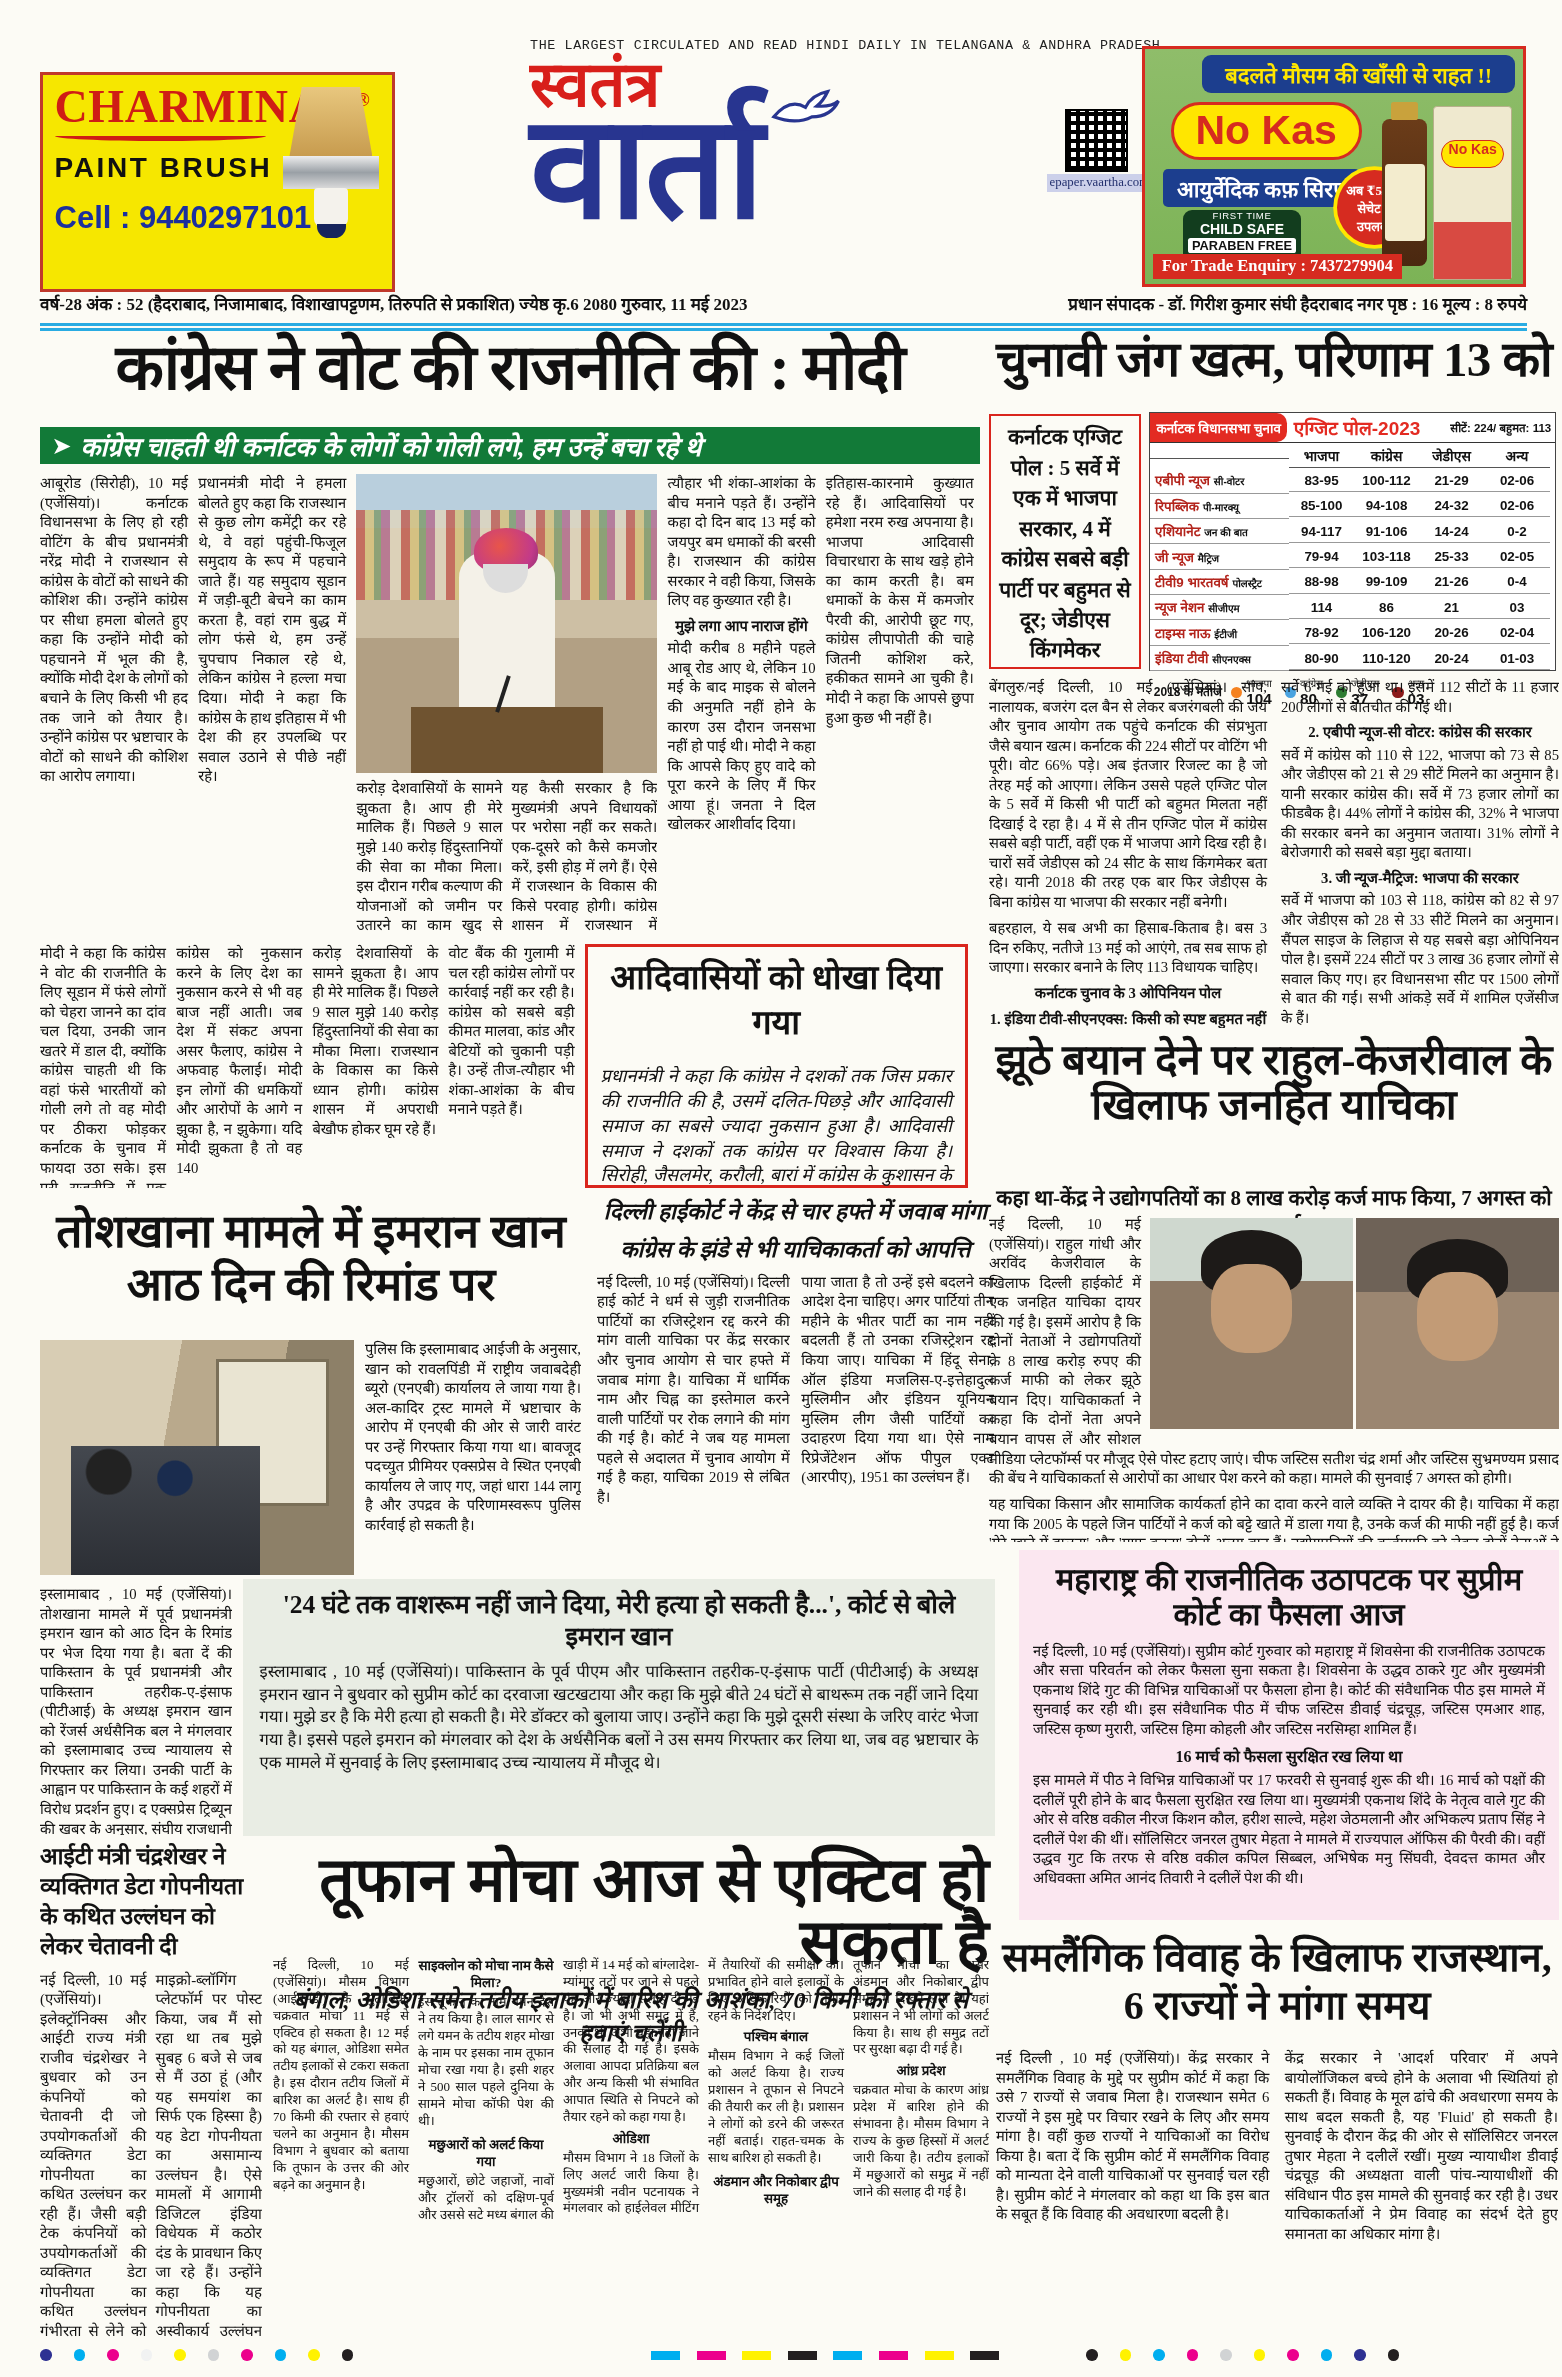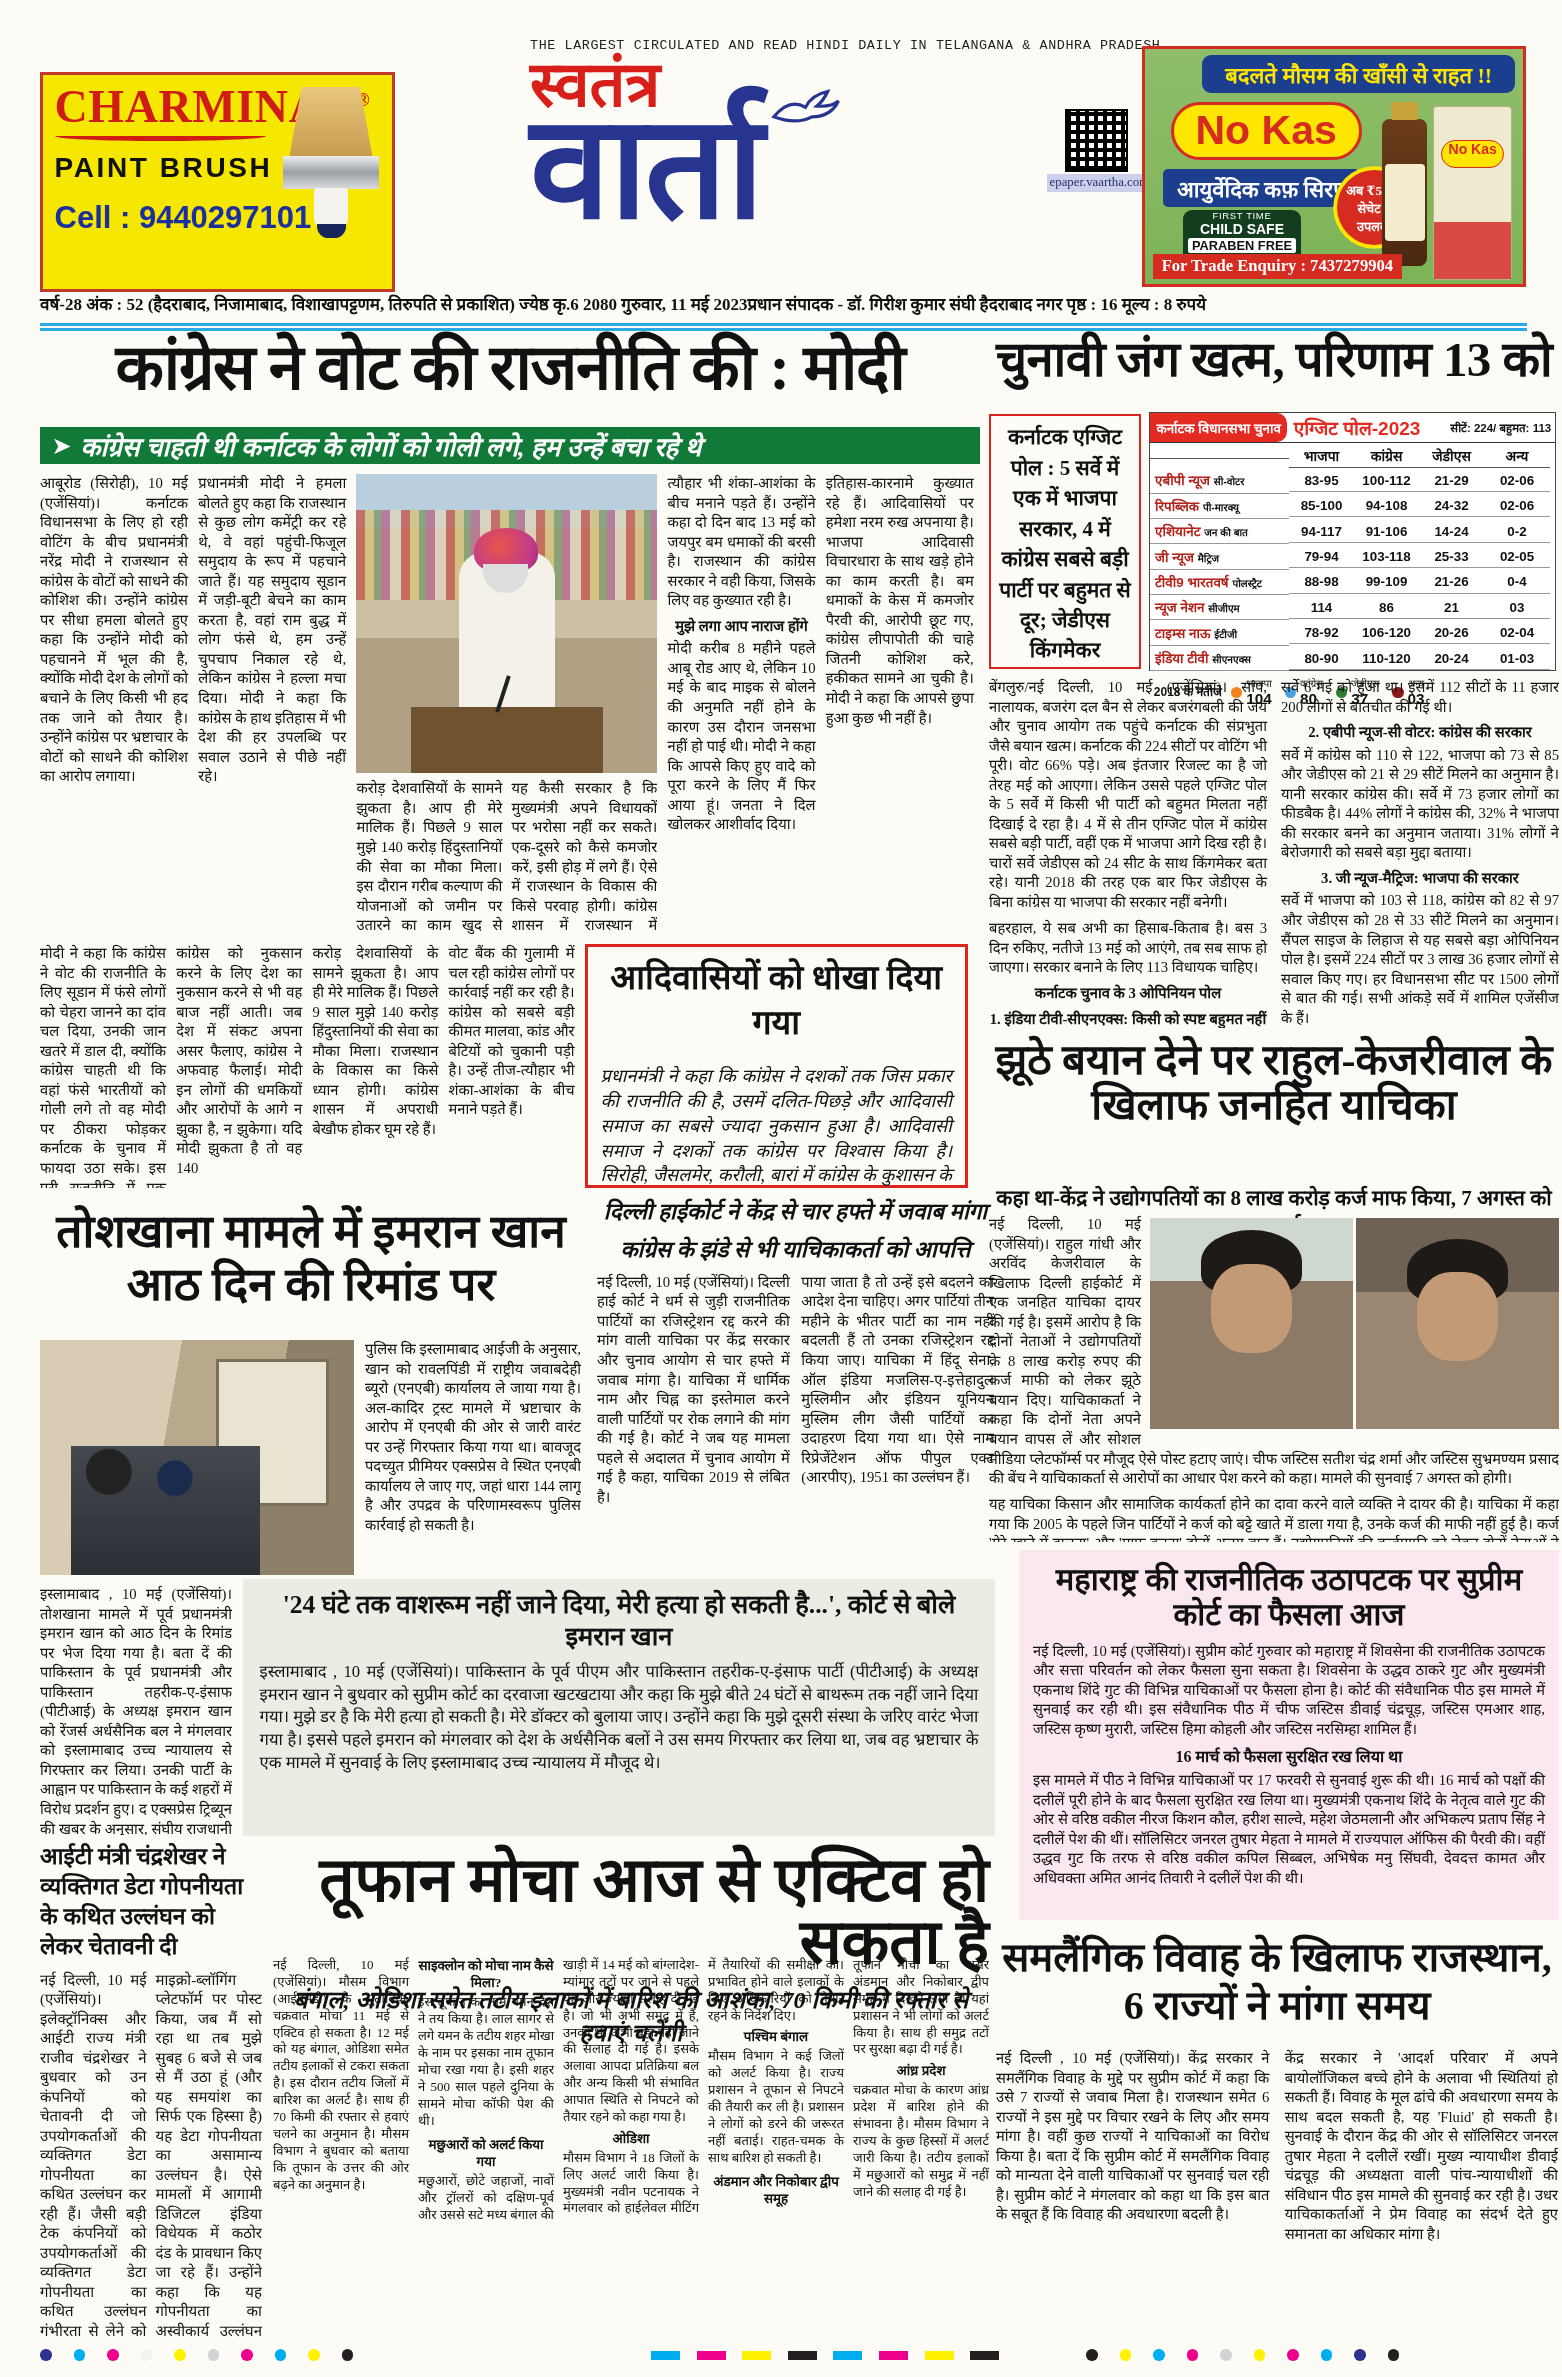--- a/index.html
+++ b/index.html
@@ -41,21 +41,21 @@
   .nokas-badge .b3{font-size:12.8px;font-weight:bold;background:#fff;color:#111;margin:1.3px 5.1px;border-radius:2.6px}
   .nokas-badge .b4{font-size:10.2px;font-weight:bold;color:#d9f7c8}
   .nokas-enquiry{position:absolute;left:7.7px;bottom:5.1px;background:#d62b20;color:#fff;font-size:16.6px;font-weight:bold;padding:2.6px 9px}
   .nokas-bottle{position:absolute;right:96px;top:70px;width:45px;height:147px;background:linear-gradient(#6b3c19,#4a2810);border-radius:7.7px}
   .nokas-bottle:before{content:"";position:absolute;left:9px;top:-16.6px;width:27px;height:18px;background:#c9a23c;border-radius:2.6px}
   .nokas-bottle .lab{position:absolute;left:2.6px;top:45px;width:40px;height:77px;background:#f3ecce;border-radius:3.8px}
   .nokas-box{position:absolute;right:11.5px;top:57px;width:77px;height:172px;background:#efe9cf;border:0.6px solid #b7b08b;border-radius:3.8px}
   .nokas-box .band{position:absolute;left:0;bottom:0;width:100%;height:57px;background:#d84a42}
   .nokas-box .oval{position:absolute;left:7.7px;top:33px;width:61px;height:25.5px;background:#ffe600;border:1.9px solid #d62b20;border-radius:19px;color:#d62b20;font-weight:bold;font-size:14px;text-align:center;font-family:"Liberation Sans",sans-serif}
   
-  .dateline{left:40px;top:292px;width:1487px;font-size:17px;font-weight:bold;display:flex;justify-content:flex-start;align-items:baseline}
+  .dateline{left:40px;top:292px;width:1487px;font-size:17px;font-weight:bold;display:flex;justify-content:space-between;align-items:baseline}
   .rule-cyan{left:40px;width:1487px;height:2.6px;background:#29abe2}
   
   .lead-headline{left:40px;top:337px;width:940px;font-size:63px;font-weight:bold;text-align:center;line-height:1;letter-spacing:-1.3px}
   .lead-band{left:40px;top:427px;width:940px;height:37px;background:#127a38;color:#fff;display:flex;align-items:center;padding:0 11.5px;box-sizing:border-box}
   .lead-band .arrow{font-size:24px;margin-right:9px}
   .lead-band .kick{font-size:26px;font-weight:bold;font-style:italic;white-space:nowrap}
   .lead-cols{left:40px;top:474px;width:940px;height:461px;display:flex;gap:10.2px;overflow:hidden}
   .lead-cols .col{flex:0 0 148px}
   .lead-center{flex:0 0 301px;display:flex;flex-direction:column}
   .photo-modi{width:301px;height:299px;position:relative;background:linear-gradient(#b9cfdd 0 18%,#cdbfa4 18% 55%,#b2a084 55% 100%);overflow:hidden}

